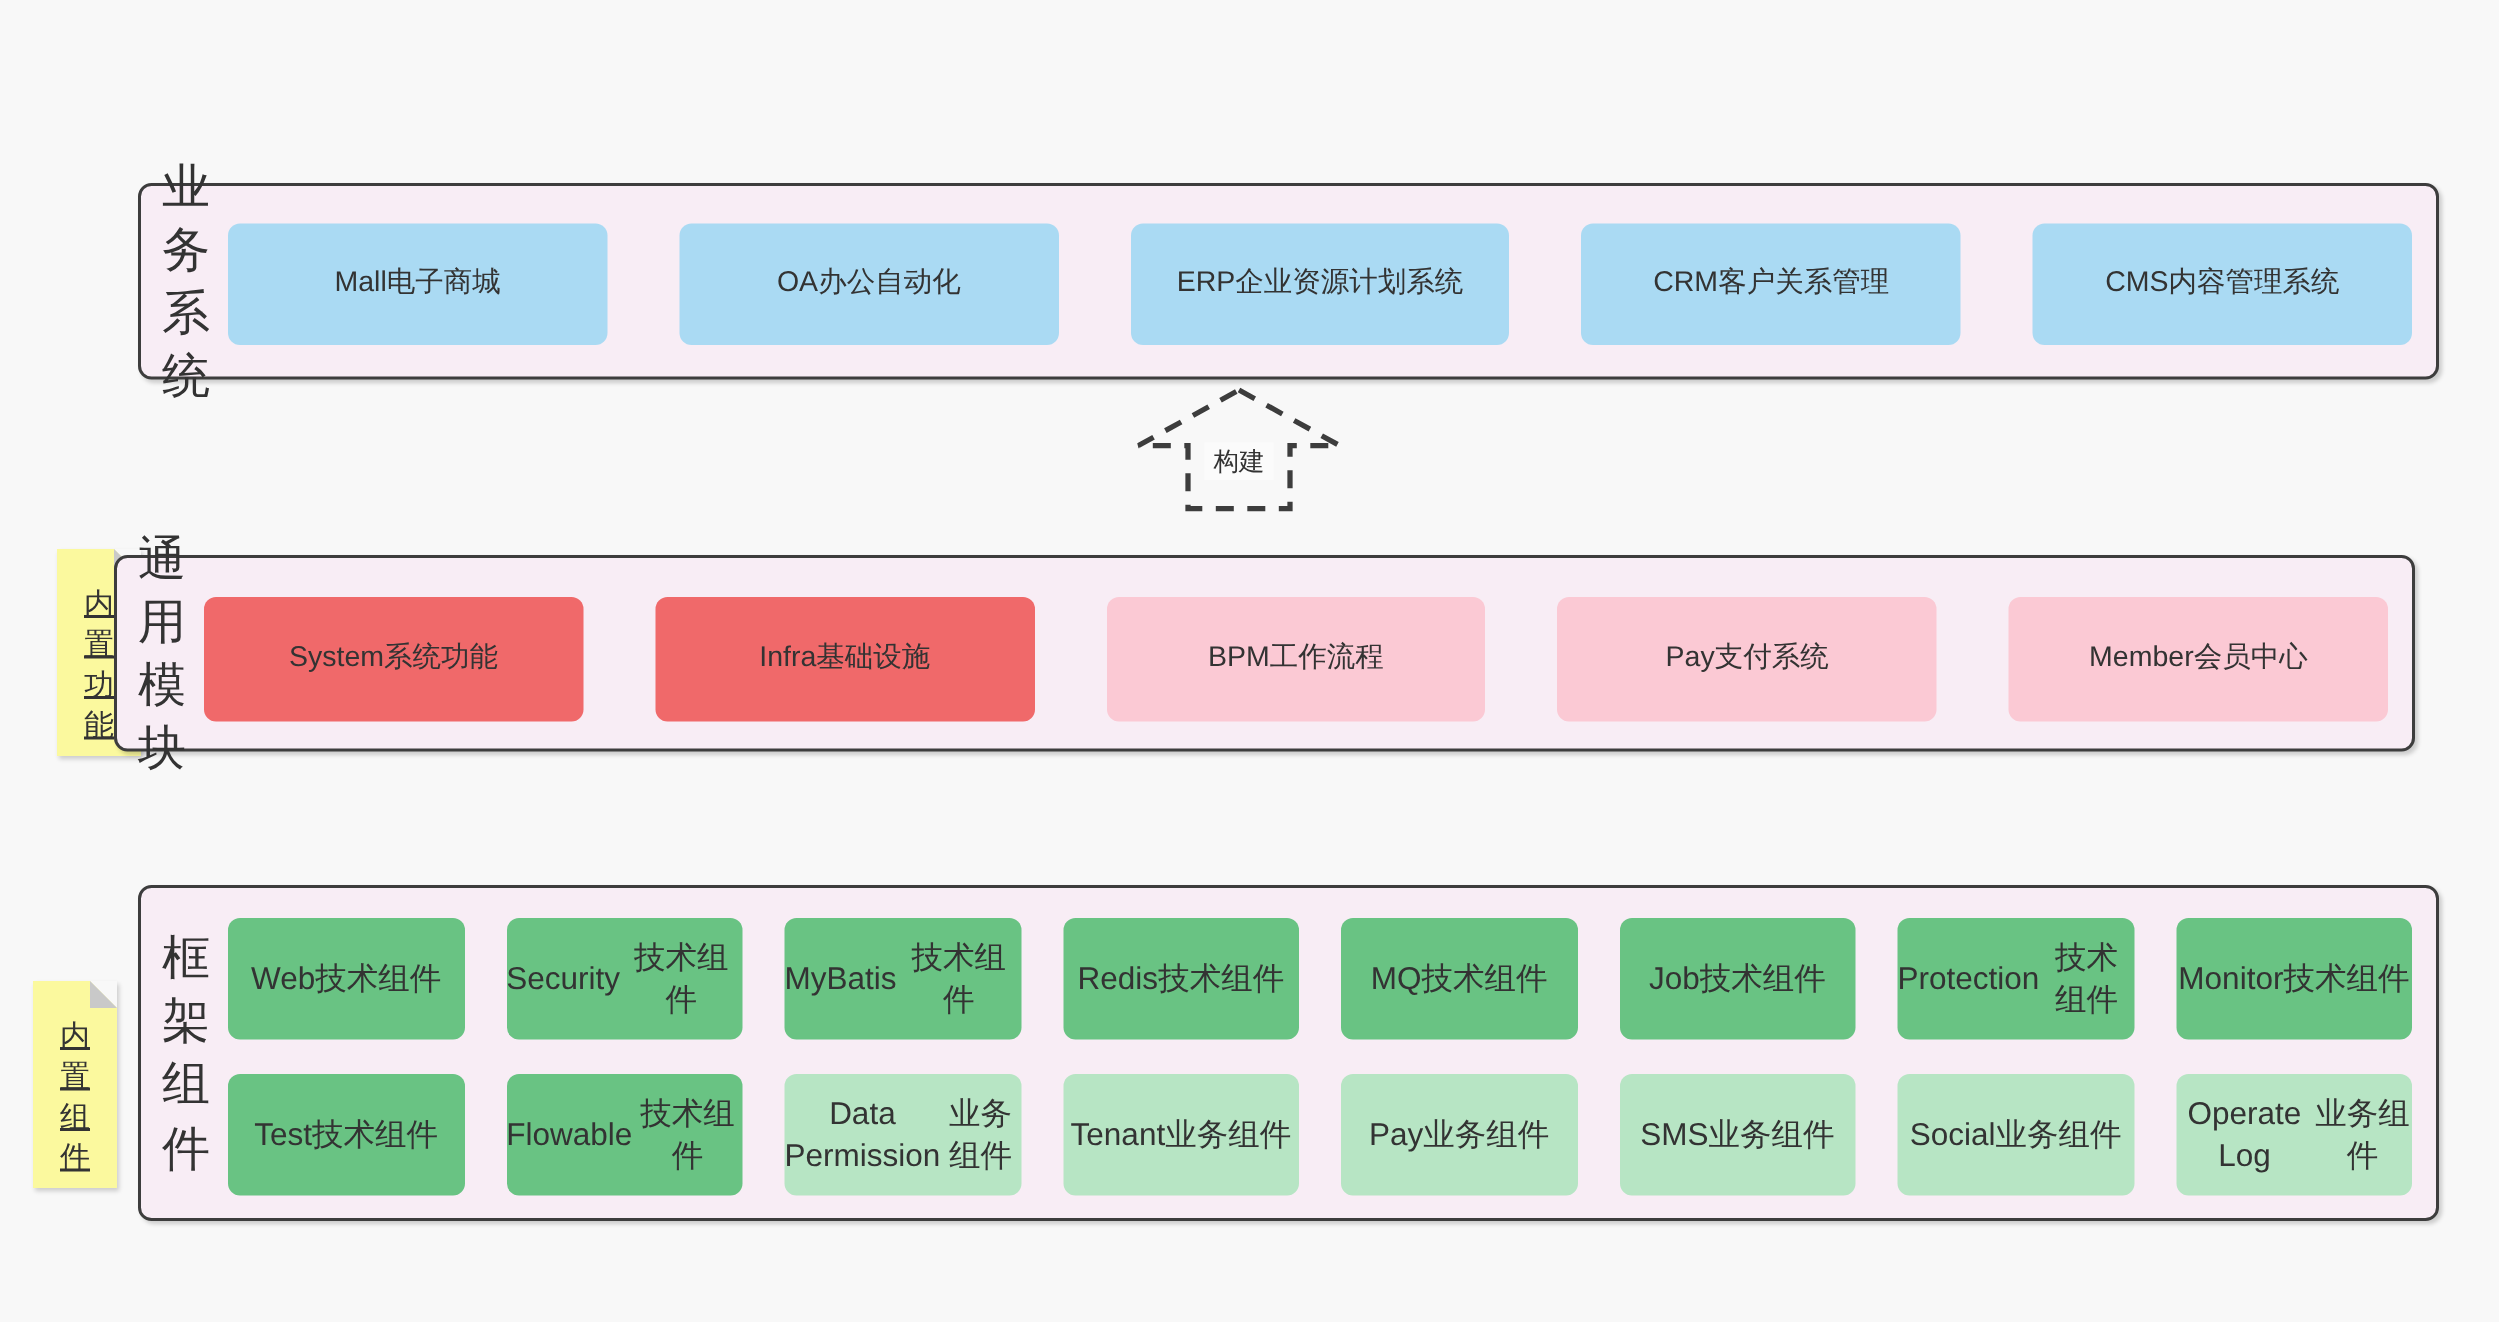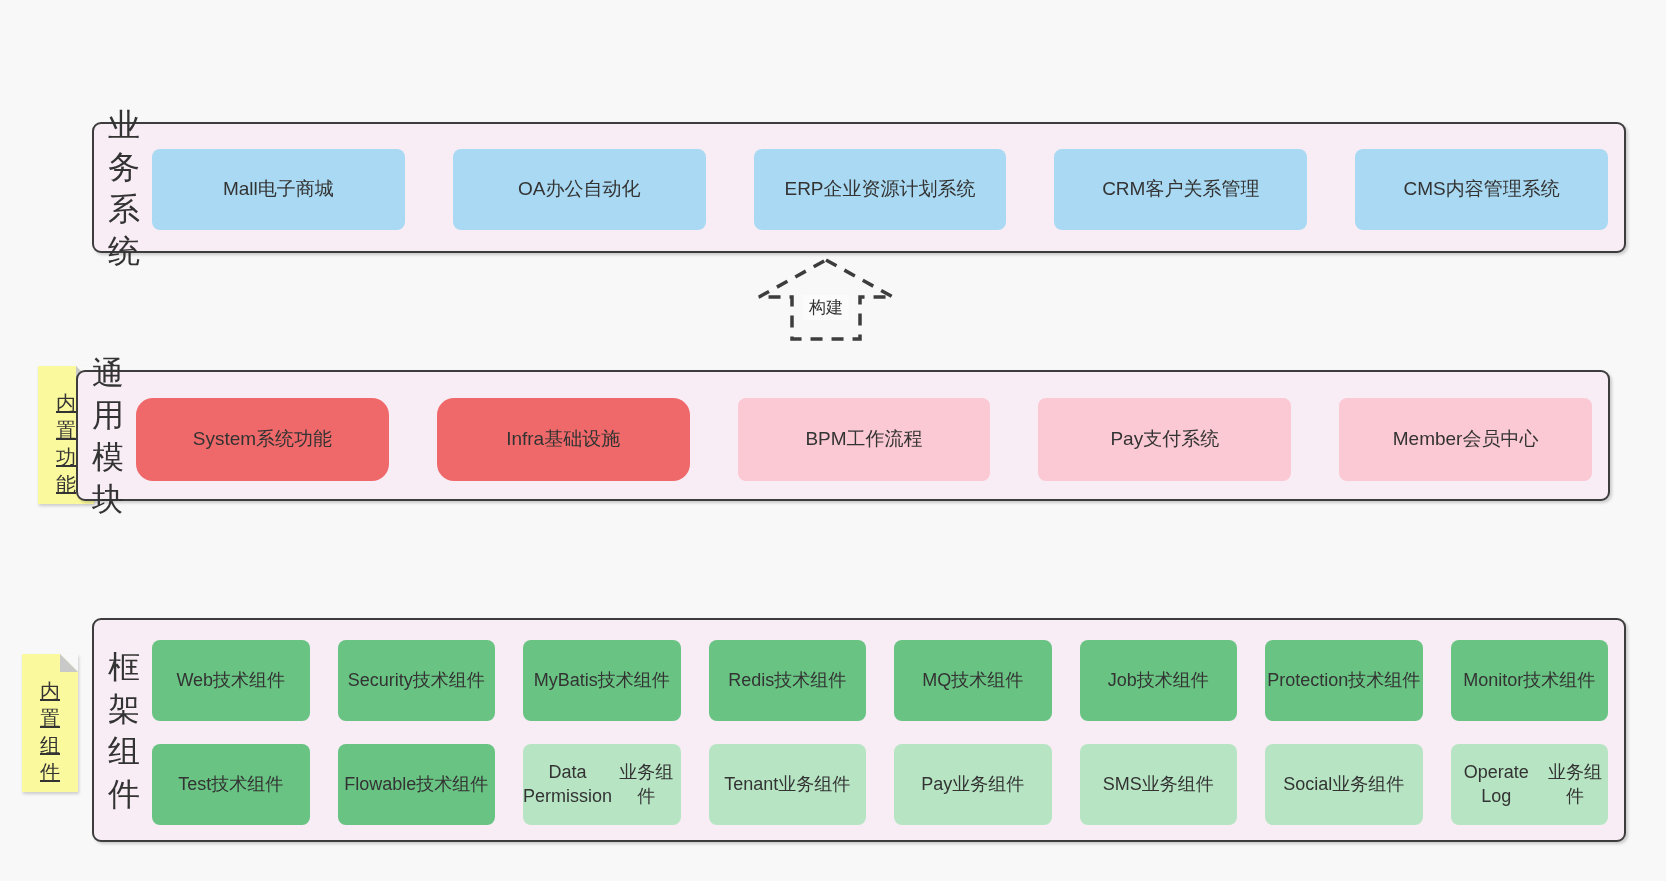--- a/index.html
+++ b/index.html
@@ -18,21 +18,21 @@
     position:absolute;
     box-sizing:border-box;
     background:#f8edf5;
     border:2px solid #3d3d3d;
     border-radius:9px;
     box-shadow:2px 2px 3px rgba(0,0,0,0.18);
     z-index:2;
   }
   #layer-0{left:92px;top:122px;width:1534px;height:131px;}
   #layer-1{left:76px;top:370px;width:1534px;height:131px;}
-  #layer-2{left:92px;top:618px;width:1534px;height:224px;}
+  #layer-2{left:92px;top:590px;width:1534px;height:224px;}
   .layer-label{
     position:absolute;
     left:14px;width:30px;
     top:50%;transform:translateY(-50%);
     font-size:32px;line-height:1.32;
     word-break:break-all;text-align:center;
     color:#333;
   }
   .row{
     position:absolute;left:58px;right:16px;
@@ -45,23 +45,23 @@
   .box{
     flex:1;
     border-radius:8px;
     display:flex;flex-direction:row;
     justify-content:center;align-items:center;
     text-align:center;
     line-height:1.42;
     color:#333;
   }
   #layer-0 .box,#layer-1 .box{font-size:19px;}
-  #layer-2 .box{font-size:18px;line-height:1.32;}
+  #layer-2 .box{font-size:21px;line-height:1.32;}
   .blue{background:#aadaf3;}
-  .red{background:#f0696a;border-radius:17px;}
+  .red{background:#f0696a;}
   .pink{background:#fbc9d4;}
   .green{background:#69c383;}
   .light_green{background:#b7e5c4;}
   .box-name{white-space:pre-line;}
   .sticky-note{
     position:absolute;
     width:56px;height:138px;
     background:#fbf99e;
     box-shadow:1px 2px 3px rgba(0,0,0,0.18);
     z-index:1;

